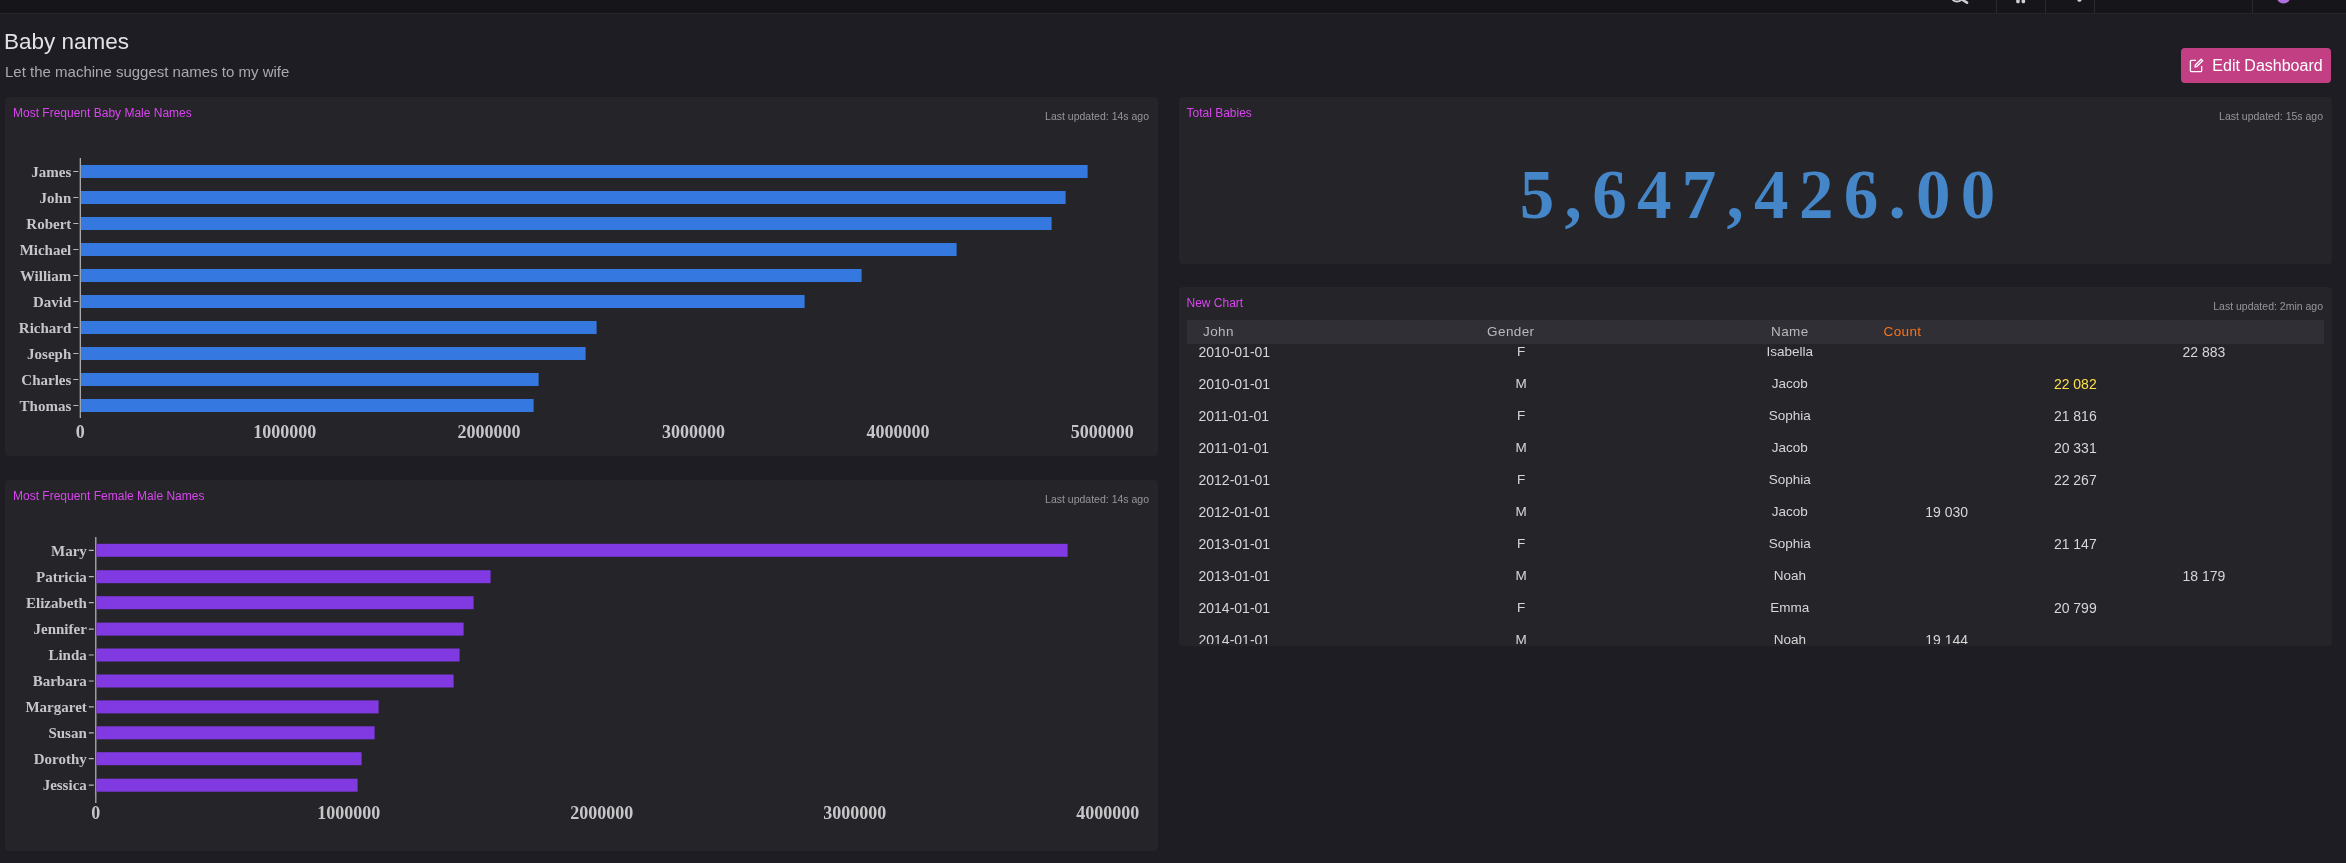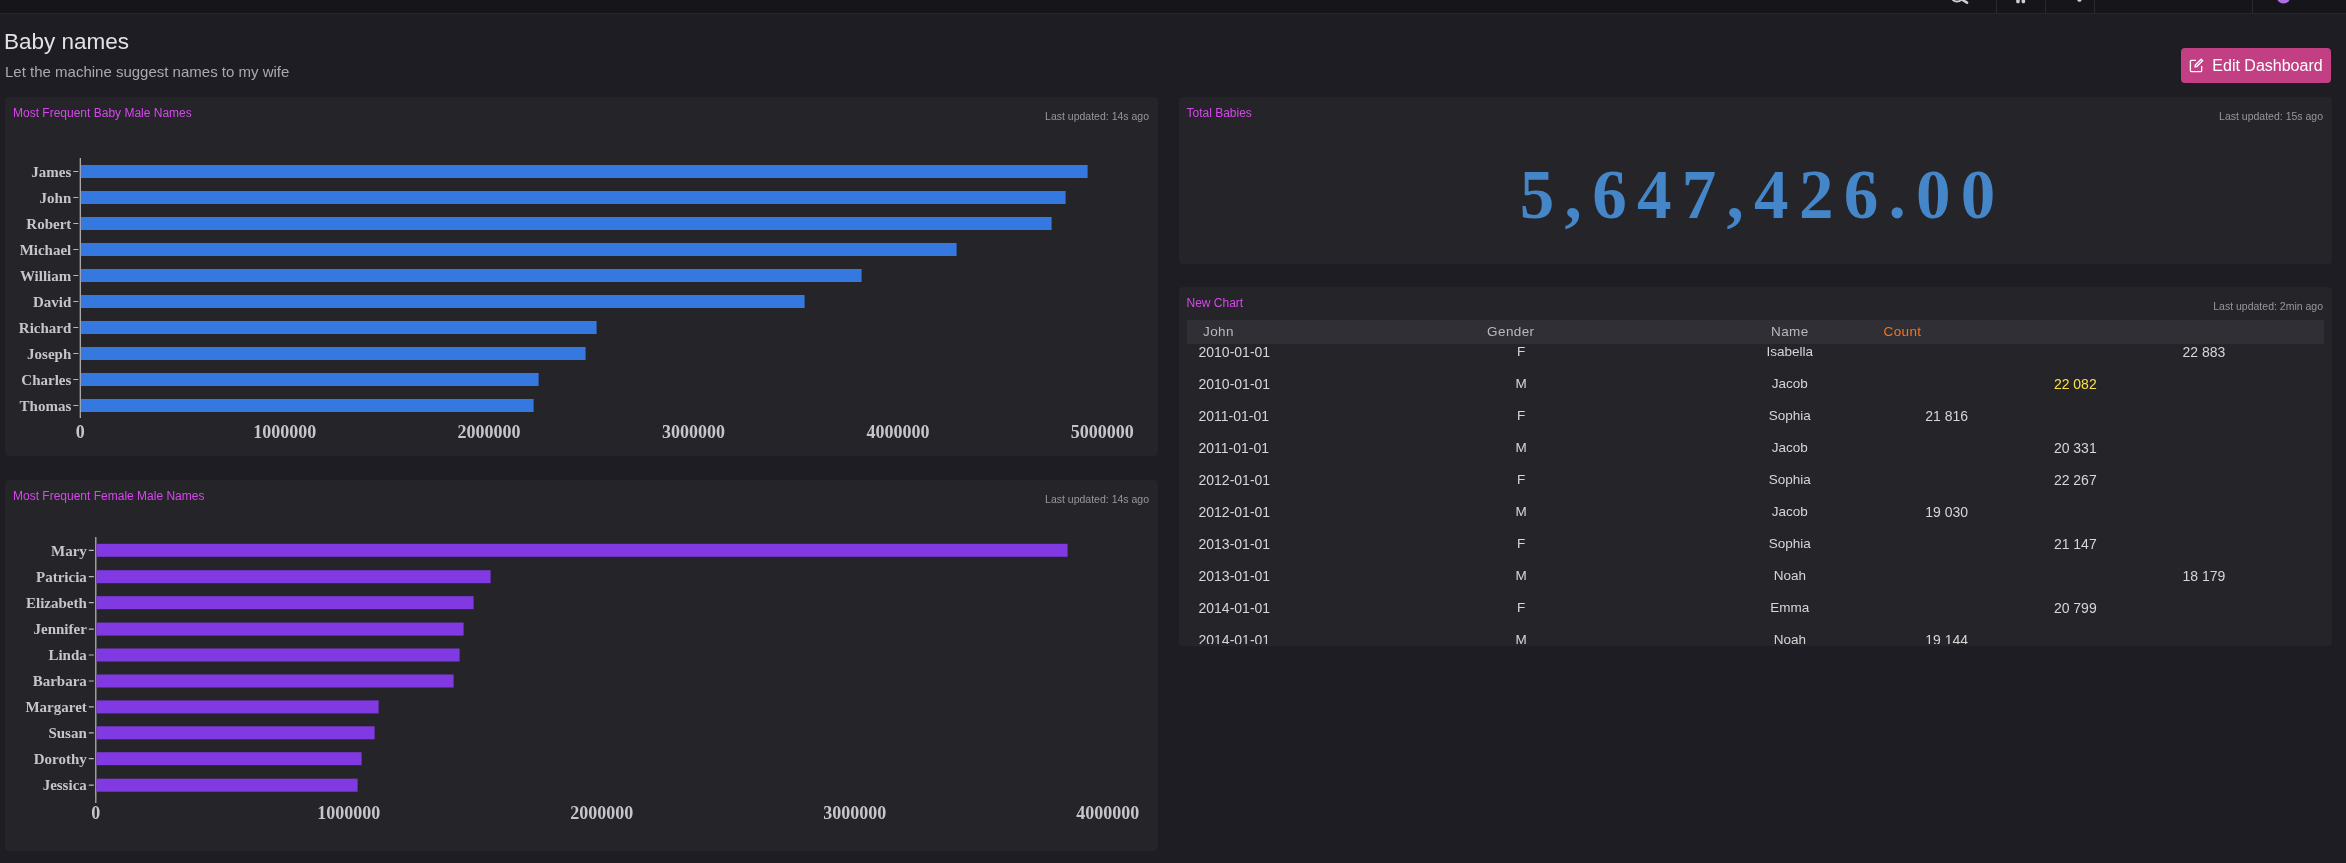--- a/index.html
+++ b/index.html
@@ -140,21 +140,21 @@
       <div style="position:absolute;left:192.5px;width:300px;top:57px;height:16px;line-height:16px;font-size:13.5px;color:#d6d6d9;text-align:center;letter-spacing:0px">F</div>
       <div style="position:absolute;left:461.29999999999995px;width:300px;top:57px;height:16px;line-height:16px;font-size:13.5px;color:#d6d6d9;text-align:center;letter-spacing:0px">Isabella</div>
       <div style="position:absolute;left:746.8px;width:300px;top:57px;height:16px;line-height:16px;font-size:14px;color:#d6d6d9;text-align:right;letter-spacing:0px">22 883</div>
       <div style="position:absolute;left:20px;top:89px;height:16px;line-height:16px;font-size:14px;color:#d6d6d9;letter-spacing:0px">2010-01-01</div>
       <div style="position:absolute;left:192.5px;width:300px;top:89px;height:16px;line-height:16px;font-size:13.5px;color:#d6d6d9;text-align:center;letter-spacing:0px">M</div>
       <div style="position:absolute;left:461.29999999999995px;width:300px;top:89px;height:16px;line-height:16px;font-size:13.5px;color:#d6d6d9;text-align:center;letter-spacing:0px">Jacob</div>
       <div style="position:absolute;left:746.8px;width:300px;top:89px;height:16px;line-height:16px;font-size:14px;color:#fde047;text-align:center;letter-spacing:0px">22 082</div>
       <div style="position:absolute;left:20px;top:121px;height:16px;line-height:16px;font-size:14px;color:#d6d6d9;letter-spacing:0px">2011-01-01</div>
       <div style="position:absolute;left:192.5px;width:300px;top:121px;height:16px;line-height:16px;font-size:13.5px;color:#d6d6d9;text-align:center;letter-spacing:0px">F</div>
       <div style="position:absolute;left:461.29999999999995px;width:300px;top:121px;height:16px;line-height:16px;font-size:13.5px;color:#d6d6d9;text-align:center;letter-spacing:0px">Sophia</div>
-      <div style="position:absolute;left:746.8px;width:300px;top:121px;height:16px;line-height:16px;font-size:14px;color:#d6d6d9;text-align:left;letter-spacing:0px">21 816</div>
+      <div style="position:absolute;left:746.8px;width:300px;top:121px;height:16px;line-height:16px;font-size:14px;color:#d6d6d9;text-align:center;letter-spacing:0px">21 816</div>
       <div style="position:absolute;left:20px;top:153px;height:16px;line-height:16px;font-size:14px;color:#d6d6d9;letter-spacing:0px">2011-01-01</div>
       <div style="position:absolute;left:192.5px;width:300px;top:153px;height:16px;line-height:16px;font-size:13.5px;color:#d6d6d9;text-align:center;letter-spacing:0px">M</div>
       <div style="position:absolute;left:461.29999999999995px;width:300px;top:153px;height:16px;line-height:16px;font-size:13.5px;color:#d6d6d9;text-align:center;letter-spacing:0px">Jacob</div>
       <div style="position:absolute;left:746.8px;width:300px;top:153px;height:16px;line-height:16px;font-size:14px;color:#d6d6d9;text-align:center;letter-spacing:0px">20 331</div>
       <div style="position:absolute;left:20px;top:185px;height:16px;line-height:16px;font-size:14px;color:#d6d6d9;letter-spacing:0px">2012-01-01</div>
       <div style="position:absolute;left:192.5px;width:300px;top:185px;height:16px;line-height:16px;font-size:13.5px;color:#d6d6d9;text-align:center;letter-spacing:0px">F</div>
       <div style="position:absolute;left:461.29999999999995px;width:300px;top:185px;height:16px;line-height:16px;font-size:13.5px;color:#d6d6d9;text-align:center;letter-spacing:0px">Sophia</div>
       <div style="position:absolute;left:746.8px;width:300px;top:185px;height:16px;line-height:16px;font-size:14px;color:#d6d6d9;text-align:center;letter-spacing:0px">22 267</div>
       <div style="position:absolute;left:20px;top:217px;height:16px;line-height:16px;font-size:14px;color:#d6d6d9;letter-spacing:0px">2012-01-01</div>
       <div style="position:absolute;left:192.5px;width:300px;top:217px;height:16px;line-height:16px;font-size:13.5px;color:#d6d6d9;text-align:center;letter-spacing:0px">M</div>

